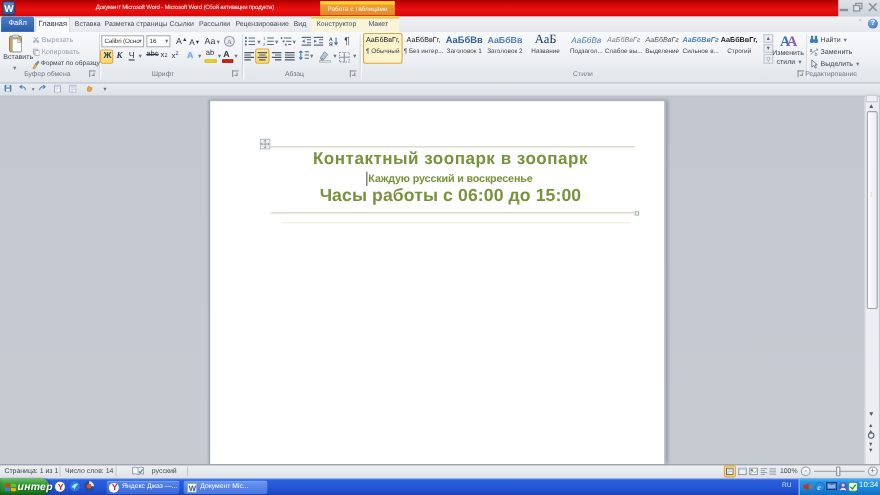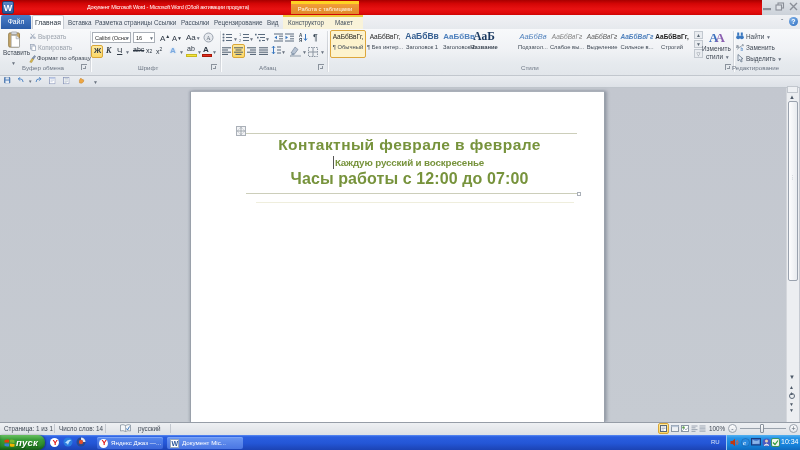--- a/index.html
+++ b/index.html
@@ -269,21 +269,21 @@
         <span class="chiplbl">¶ Без интер...</span>
       </div>
     <div class="chip" style="left:404px;">
       <span class="chipmain" style="color:#365f91;font-size:8.5px;font-weight:bold;">АаБбВв</span>
         <span class="chiplbl">Заголовок 1</span>
       </div>
     <div class="chip" style="left:441px;">
       <span class="chipmain" style="color:#4f81bd;font-size:8px;font-weight:bold;">АаБбВв</span>
         <span class="chiplbl">Заголовок 2</span>
       </div>
-    <div class="chip" style="left:466px;font-weight:bold;">
+    <div class="chip" style="left:478px;">
       <span class="chipmain" style="font-size:11.5px;color:#17365d;font-family:'Liberation Serif',serif;">АаБ</span>
         <span class="chiplbl">Название</span>
       </div>
     <div class="chip" style="left:515px;">
       <span class="chipmain" style="color:#4f81bd;font-style:italic;font-size:7.5px;">АаБбВв</span>
         <span class="chiplbl">Подзагол...</span>
       </div>
     <div class="chip" style="left:549px;">
       <span class="chipmain" style="color:#828282;font-style:italic;">АаБбВвГг</span>
         <span class="chiplbl">Слабое вы...</span>
@@ -364,24 +364,24 @@
   </div>
 
   <div class="abs" id="docarea"></div>
   <div class="abs" id="page"></div>
   <div id="pagecontent">
     <svg class="abs" style="left:236px;top:126px;" width="10" height="10" viewBox="0 0 10 10">
       <rect x="0.5" y="0.5" width="9" height="9" fill="#f2f3f5" stroke="#aab0b8"></rect>
       <path d="M5 1.5 V8.5 M1.5 5 H8.5 M3.8 2.6 L5 1.3 L6.2 2.6 M3.8 7.4 L5 8.7 L6.2 7.4 M2.6 3.8 L1.3 5 L2.6 6.2 M7.4 3.8 L8.7 5 L7.4 6.2" stroke="#8a929c" stroke-width=".7" fill="none"></path>
     </svg>
     <div class="abs" style="left:246px;top:133px;width:331px;height:1px;background:#ccceba;"></div>
-    <div class="t green" style="left:244px;top:136px;width:331px;font-size:15.5px;letter-spacing:0.45px;">Контактный феврале в феврале</div>
+    <div class="t green" style="left:244px;top:136px;width:331px;font-size:15.5px;letter-spacing:0.45px;">Контактный зоопарк в зоопарк</div>
     <div class="abs" style="left:333px;top:156px;width:1px;height:13px;background:#555;"></div>
     <div class="t green" style="left:244px;top:156.5px;width:331px;font-size:9.8px;letter-spacing:-0.15px;">Каждую русский и воскресенье</div>
-    <div class="t green" style="left:244px;top:169.5px;width:331px;font-size:16px;letter-spacing:0.1px;">Часы работы с 12:00 до 07:00</div>
+    <div class="t green" style="left:244px;top:169.5px;width:331px;font-size:16px;letter-spacing:0.1px;">Часы работы с 06:00 до 15:00</div>
     <div class="abs" style="left:246px;top:193px;width:331px;height:1px;background:#ccceba;"></div>
     <div class="abs" style="left:577px;top:192px;width:4px;height:4px;border:1px solid #aab0b8;box-sizing:border-box;background:#fff;"></div>
     <div class="abs" style="left:256px;top:202px;width:318px;height:1px;background:#efeedd;"></div>
   </div>
 
   <div class="abs" id="vscroll"></div>
   <div class="abs" id="vthumb"></div>
   <div id="scrollglyphs">
     <div class="abs" style="left:787px;top:86px;width:11px;height:7px;background:#eef0f3;border:1px solid #c2c7ce;box-sizing:border-box;"></div>
     <div class="sgl" style="left:789px;top:94px;">▲</div>
@@ -427,21 +427,21 @@
     </svg>
     <div class="st" style="left:709px;">100%</div>
     <div class="abs" style="left:728px;top:424px;width:9px;height:9px;border-radius:50%;background:linear-gradient(180deg,#fdfdfe,#e2e6eb);border:1px solid #9aa2ac;box-sizing:border-box;color:#5a6672;font-size:7px;line-height:7px;text-align:center;">-</div>
     <div class="abs" style="left:740px;top:428px;width:46px;height:1px;background:#9aa2ac;"></div>
     <div class="abs" style="left:760px;top:424px;width:4px;height:9px;background:linear-gradient(180deg,#fdfdfe,#dfe3e8);border:1px solid #8a929c;border-radius:1px;box-sizing:border-box;"></div>
     <div class="abs" style="left:789px;top:424px;width:9px;height:9px;border-radius:50%;background:linear-gradient(180deg,#fdfdfe,#e2e6eb);border:1px solid #9aa2ac;box-sizing:border-box;color:#5a6672;font-size:7px;line-height:8px;text-align:center;">+</div>
   </div>
 
   <div class="abs" id="taskbar"></div>
   <div class="abs" id="startbtn">
-      <span>пуск</span>
+      <span>интер</span>
     </div>
   <div id="taskitems">
     <svg class="abs" style="left:4px;top:438px;" width="11" height="10" viewBox="0 0 12 11">
       <path d="M0.5 2.5 Q3 1 5.5 2 L5.5 5 L0.5 5 Z" fill="#e83c0c"></path>
       <path d="M6.5 2 Q9 1.2 11.5 2.5 L11.5 5.5 L6.5 5 Z" fill="#7ab82c"></path>
       <path d="M0.5 6 L5.5 6 L5.5 9 Q3 10 0.5 8.5 Z" fill="#3a7edc"></path>
       <path d="M6.5 6 L11.5 6.5 L11.5 9 Q9 10.4 6.5 9 Z" fill="#f0b400"></path>
     </svg>
     <div class="abs trayicon" style="left:50px;top:438px;background:#fff;border-radius:50%;width:9px;height:9px;"></div>
     <div class="t" style="left:52.5px;top:438px;color:#e01818;font-size:8px;font-weight:bold;line-height:9px;">Y</div>

